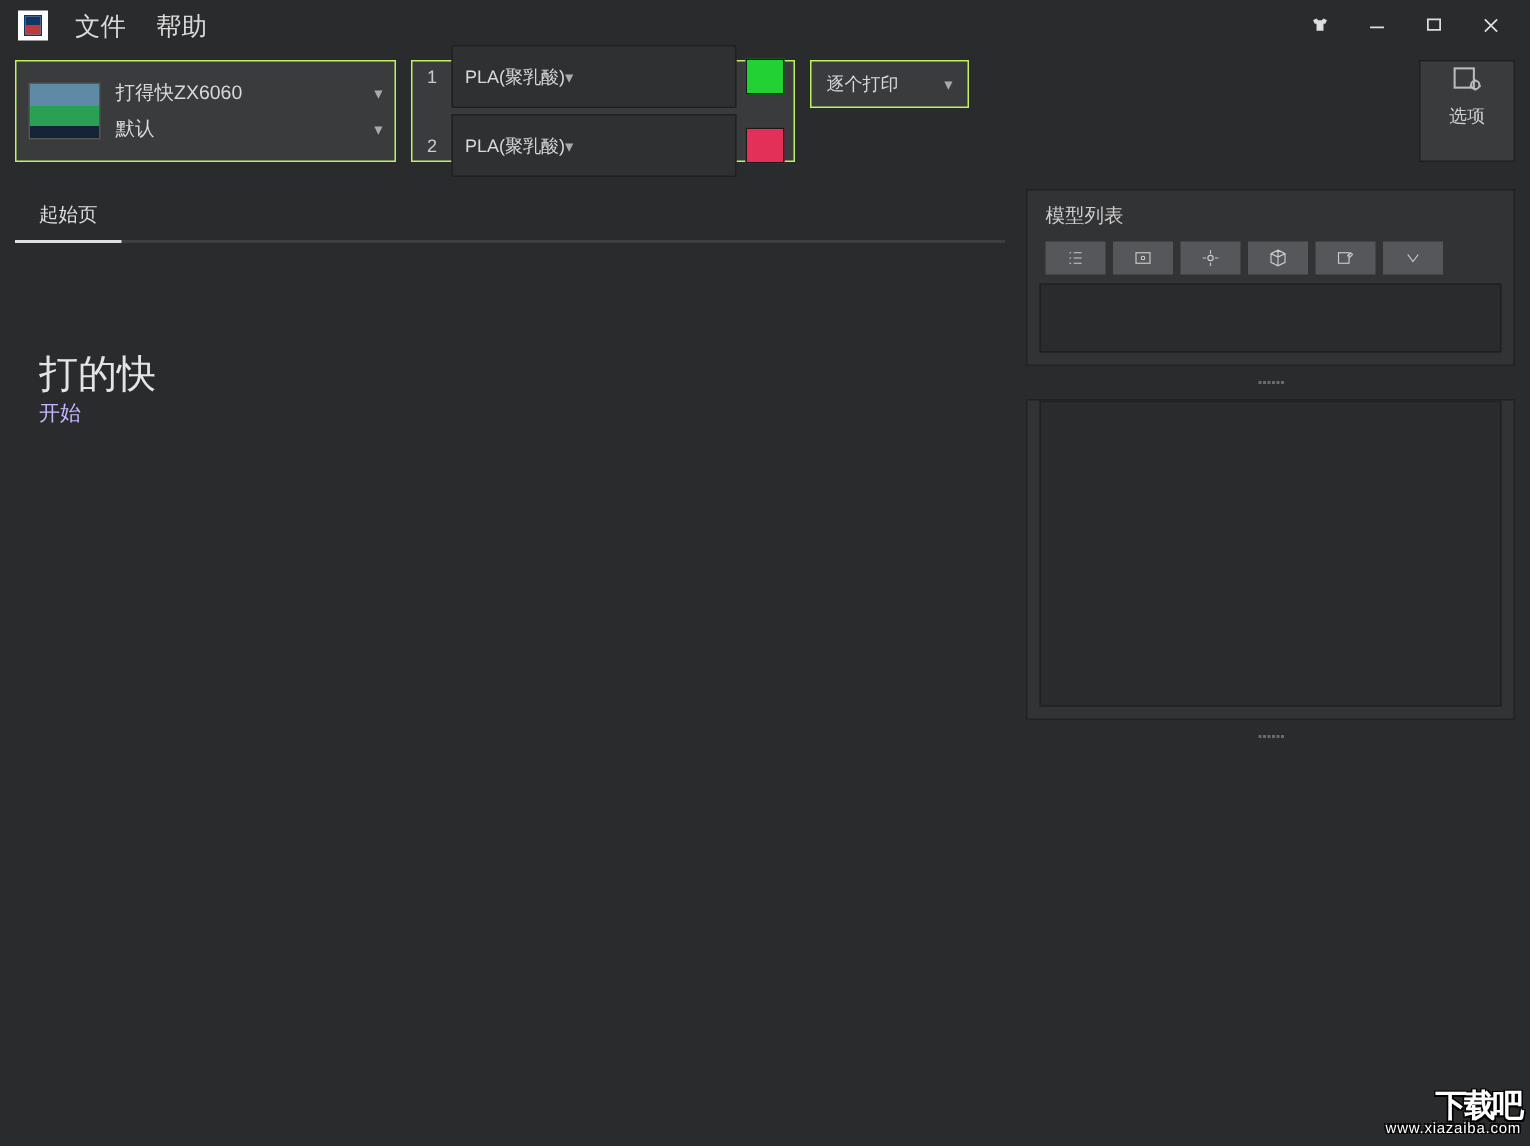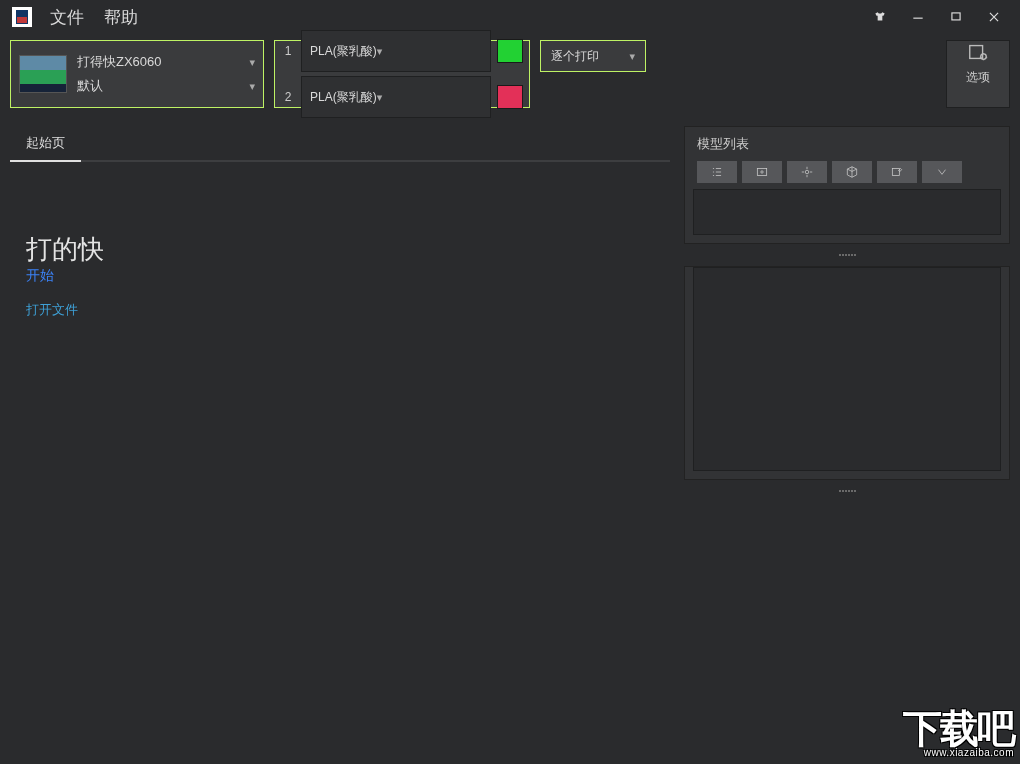--- a/index.html
+++ b/index.html
@@ -62,21 +62,21 @@
   
   .content-row { display:flex; margin: 18px 10px 10px 10px; gap:14px; height: 626px;}
   .left-panel { flex:1; display:flex; flex-direction:column;}
   .tab-bar { display:flex; border-bottom: 2px solid #3d3e40;}
   .tab {
     padding: 8px 16px; font-size: 13px;
     border-bottom: 2px solid #e0e0e0; margin-bottom:-2px; color:#ddd;
   }
   .start-page { padding: 70px 16px 0 16px; }
   .start-title { font-size: 26px; color:#e4e4e4; font-weight:400; }
-  .start-section { font-size: 14px; color:#3b82f6; margin-bottom: 16px;}
+  .start-section { font-size: 14px; color:#c4b5fd; margin-bottom: 28px;}
   .start-link { font-size: 13px; color:#3ea0d6; cursor:pointer;}
   
   .right-col { width: 326px; display:flex; flex-direction:column; gap:8px;}
   .panel {
     background:#323335; border:1px solid #222; display:flex; flex-direction:column;
   }
   .panel-header { padding: 8px 12px; color:#ccc; font-size: 13px;}
   .panel-toolbar { display:flex; gap:5px; padding: 0 12px 6px 12px;}
   .pt-btn {
     width: 40px; height:22px; background:#56575a; display:flex;align-items:center;justify-content:center;
@@ -91,21 +91,21 @@
   .resize-dots {
     height:6px; display:flex; justify-content:center; align-items:center; gap:1px;
   }
   .resize-dots span{ width:2px;height:2px;background:#6a6a6a;}
   
   .watermark {
     position:absolute; right:6px; bottom:6px; color:#fff;
     font-family: Arial; text-align:right; line-height:1;
     text-shadow: 1px 1px 0 #000, -1px -1px 0 #000, 1px -1px 0 #000, -1px 1px 0 #000;
   }
-  .watermark .big { font-size:39px; font-weight:900; letter-spacing:-2px;}
+  .watermark .big { font-size:21px; font-weight:900; letter-spacing:-2px;}
   .watermark .small { font-size:10px; letter-spacing:0.5px;margin-left:43px;}
 </style>
 </head>
 <body>
 
 <div class="titlebar">
   <div class="app-icon">
       <div class="app-icon-inner"></div>
     </div>
   <div class="menu-item">文件</div>
@@ -188,21 +188,20 @@
 </div>
 
 <div class="content-row">
   <div class="left-panel">
     <div class="tab-bar">
       <div class="tab">起始页</div>
     </div>
     <div class="start-page">
       <div class="start-title">打的快</div>
       <div class="start-section">开始</div>
-      <div class="start-link">打开文件</div>
     </div>
   </div>
 
   <div class="right-col">
     <div class="panel p-model-list">
       <div class="panel-header">模型列表</div>
       <div class="panel-toolbar">
         <div class="pt-btn">
             <svg viewBox="0 0 24 24">
               <path d="M5 6h2M5 12h2M5 18h2M10 6h9M10 12h9M10 18h9"></path>

